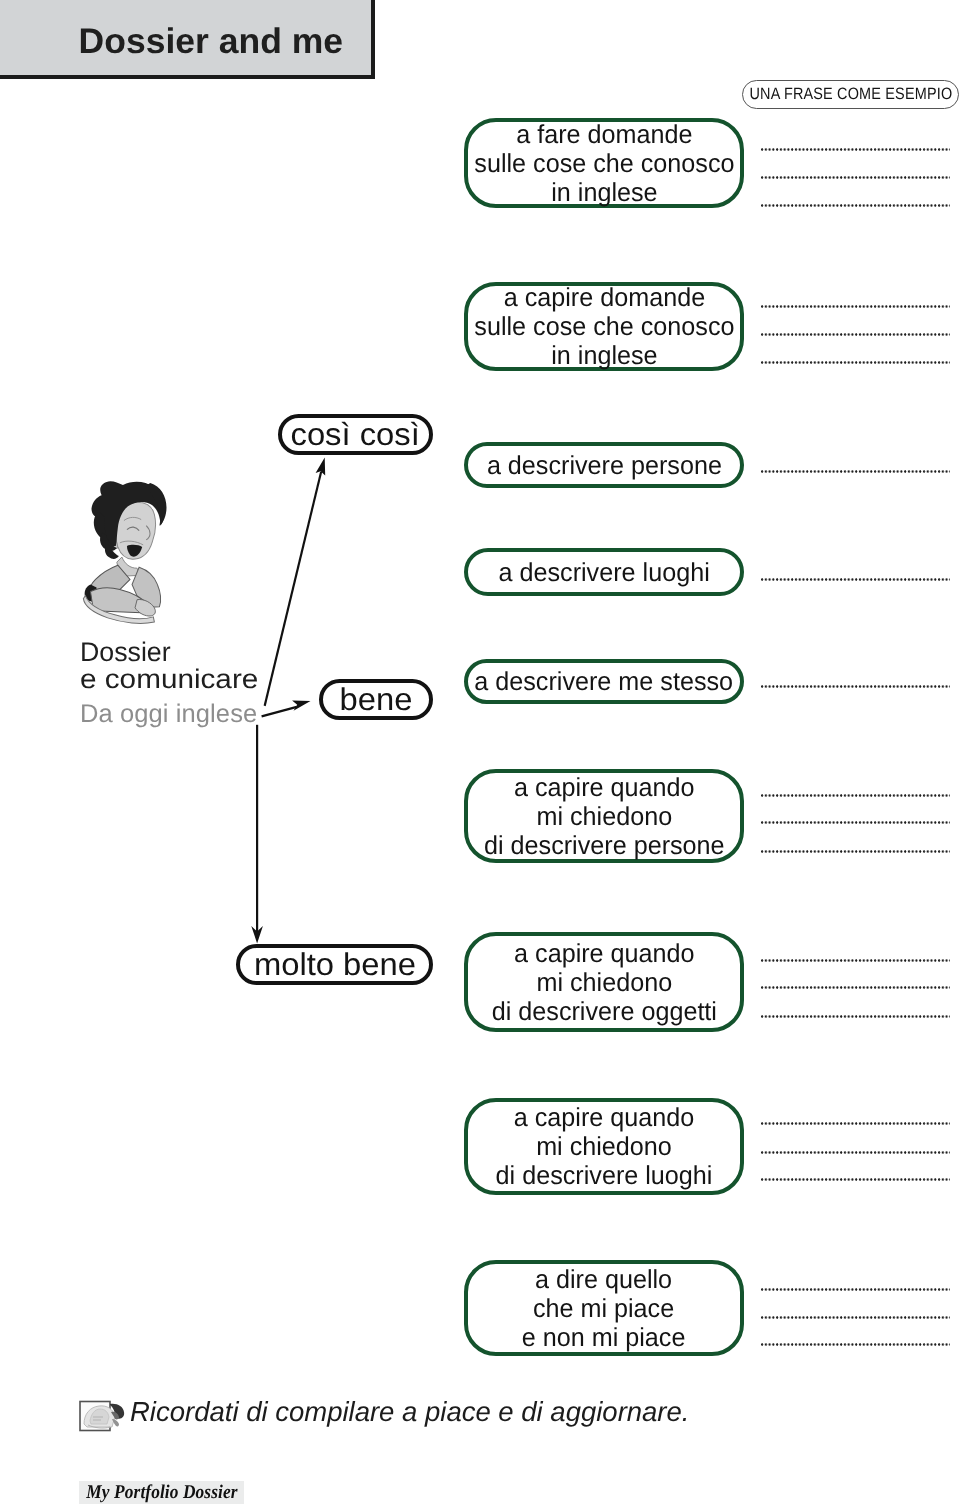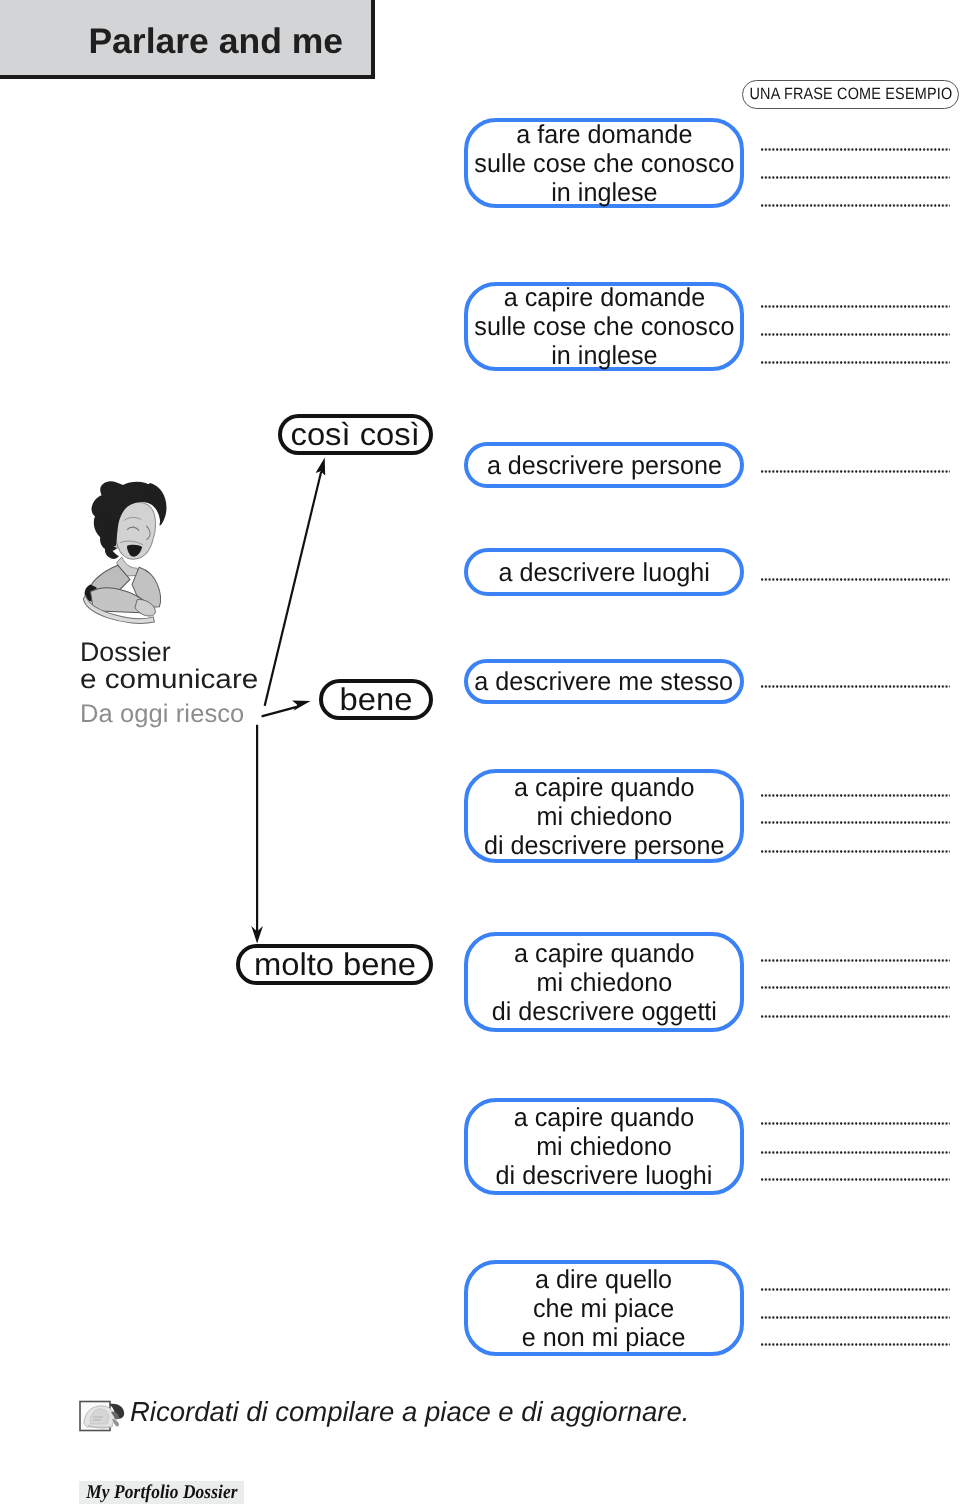--- a/index.html
+++ b/index.html
@@ -14,21 +14,21 @@
   .hdr-edge-b{position:absolute;left:0;top:75px;width:375px;height:4px;background:#1b1b1b;}
   .hdr-title{position:absolute;left:0;top:3px;width:343px;height:76px;line-height:76px;text-align:right;
     font-size:35.5px;font-weight:bold;color:#1f1f1f;letter-spacing:0px;}
 
   
   .pill-example{position:absolute;left:742px;top:80px;width:217px;height:29px;box-sizing:border-box;
     border:1.8px solid #555;border-radius:15px;color:#141414;display:flex;align-items:center;justify-content:center;}
   .pill-example > span{font-size:16.5px;white-space:nowrap;display:inline-block;transform:scaleX(0.875);letter-spacing:0.2px;}
 
   
-  .box{position:absolute;box-sizing:border-box;border:4px solid #3b82f6;border-radius:32px;
+  .box{position:absolute;box-sizing:border-box;border:4px solid #14532d;border-radius:32px;
     display:flex;align-items:center;justify-content:center;text-align:center;color:#141414;}
   .box .txt{font-size:26px;line-height:29px;letter-spacing:0.0px;white-space:nowrap;
     display:inline-block;transform:scaleX(0.968);}
 
   
   .lvl{position:absolute;box-sizing:border-box;border:4px solid #121212;border-radius:30px;
     display:flex;align-items:center;justify-content:center;color:#141414;}
   .lvl .txt{font-size:31.5px;line-height:33px;letter-spacing:0px;white-space:nowrap;
     display:inline-block;transform:scaleX(1.04);}
 
@@ -55,21 +55,21 @@
     white-space:nowrap;display:inline-block;transform:scaleX(0.89);letter-spacing:0.1px;}
 </style>
 </head>
 <body>
 
 <div class="page">
 
   <div class="hdr-bg"></div>
   <div class="hdr-edge-r"></div>
   <div class="hdr-edge-b"></div>
-  <div class="hdr-title">Parlare and me</div>
+  <div class="hdr-title">Dossier and me</div>
 
   <div class="pill-example">
       <span>UNA FRASE COME ESEMPIO</span>
     </div>
 
   <div class="box" style="left:464px;top:118px;width:280px;height:90px;">
     <div class="txt">
       <div>a fare domande</div>
       <div>sulle cose che conosco</div>
       <div>in inglese</div>
@@ -182,21 +182,21 @@
   </div>
   <div class="lvl" style="left:319px;top:679px;width:114px;height:41px;">
     <div class="txt">bene</div>
   </div>
   <div class="lvl" style="left:236px;top:944px;width:197px;height:41px;">
     <div class="txt">molto bene</div>
   </div>
 
   <div class="sec-title" style="left:80px;top:637px;transform:scaleX(0.99);">Dossier</div>
   <div class="sec-title" style="left:80px;top:664px;transform:scaleX(1.10);">e comunicare</div>
-  <div class="sec-sub" style="left:80px;top:700px;">Da oggi riesco</div>
+  <div class="sec-sub" style="left:80px;top:700px;">Da oggi inglese</div>
 
   <svg class="illus" width="115" height="147" viewBox="7 4 93 145">
     <g>
 
       <path fill="#d2d2d2" stroke="#8c8c8c" stroke-width="1" d="M41 40 C44 31 52 27 61 27 C70 27 76 31 78 39 C80 47 79 58 76 66
            C73 76 67 82 59 83 C51 84 45 79 42 71 C39 62 39 48 41 40 Z"></path>
 
       <path fill="#c9c9c9" stroke="#888" stroke-width="0.9" d="M39 58 C34 56 30 60 32 66 C34 71 38 74 42 72 Z"></path>
 
       <path fill="#1f1f1f" d="M47 10 C57 5 69 6 77 12 C85 18 88 28 88 37 C88 43 86 48 84 50

